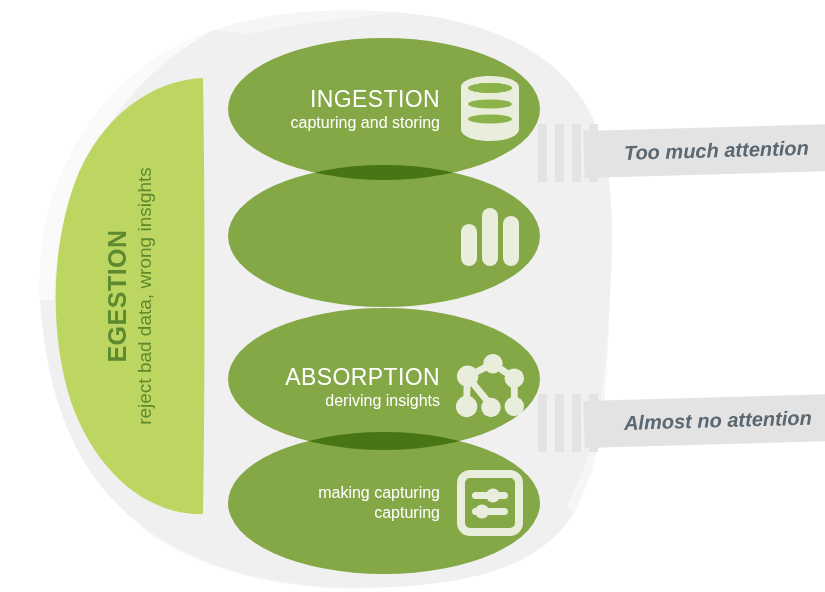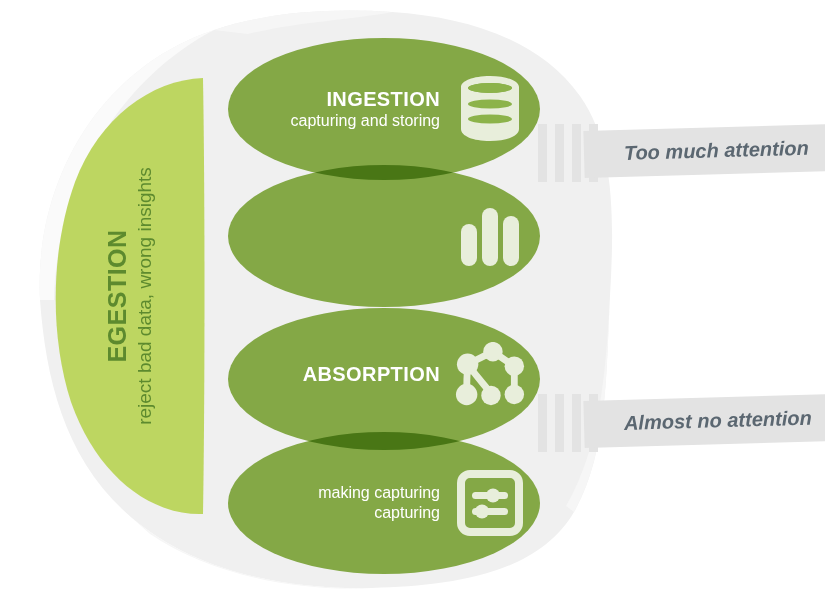--- a/index.html
+++ b/index.html
@@ -81,32 +81,32 @@
     height: 142px;
     display: flex;
     align-items: center;
     justify-content: flex-end;
     box-sizing: border-box;
     padding-right: 14px;
     gap: 14px;
   }
   .oval-content.c1 { left: 228px; top: 38px; }
   .oval-content.c2 { left: 228px; top: 165px; }
-  .oval-content.c3 { left: 228px; top: 304px; }
+  .oval-content.c3 { left: 228px; top: 316px; }
   .oval-content.c4 { left: 228px; top: 432px; }
 
   .stage-text {
     text-align: right;
     color: #ffffff;
     line-height: 1.16;
   }
   .stage-title {
     display: block;
-    font-size: 20px;
-    font-weight: bold;
+    font-size: 23px;
+    font-weight: normal;
     letter-spacing: 0.4px;
   }
   .stage-sub {
     display: block;
     font-size: 16px;
     font-weight: normal;
     margin-top: 1px;
   }
   .stage-icon {
     width: 72px;
@@ -248,20 +248,21 @@
           <rect x="23" y="4" width="16" height="58" rx="8"></rect>
           <rect x="44" y="12" width="16" height="50" rx="8"></rect>
         </g>
       </svg>
     </div>
   </div>
 
   <div class="oval-content c3">
     <div class="stage-text">
       <span class="stage-title">ABSORPTION</span>
+      <span class="stage-sub">deriving insights</span>
     </div>
     <div class="stage-icon">
       <svg width="74" height="66" viewBox="0 0 74 66" xmlns="http://www.w3.org/2000/svg" aria-hidden="true">
         <g stroke="#e8eedb" stroke-width="7" fill="none" stroke-linecap="round">
           <path d="M14 22 L40 9"></path>
           <path d="M40 9 L62 24"></path>
           <path d="M62 24 L62 52"></path>
           <path d="M14 22 C13 38, 13 44, 13 52"></path>
           <path d="M14 22 C26 38, 32 44, 38 52"></path>
         </g>

